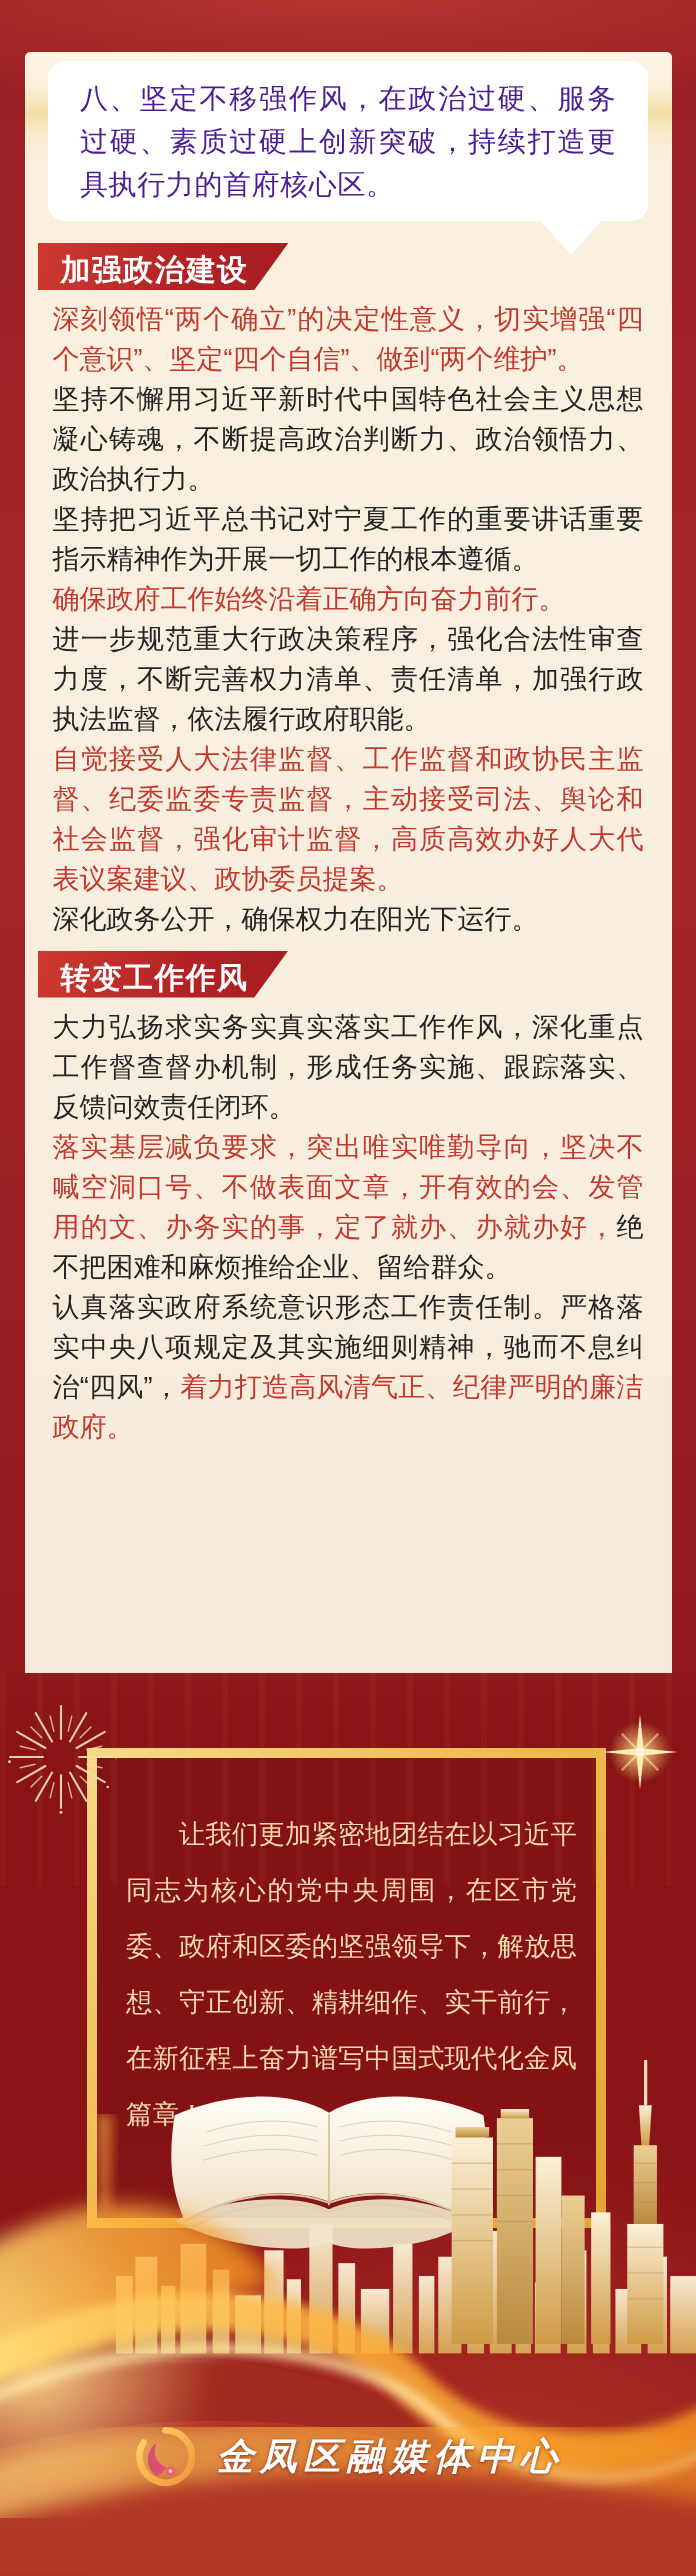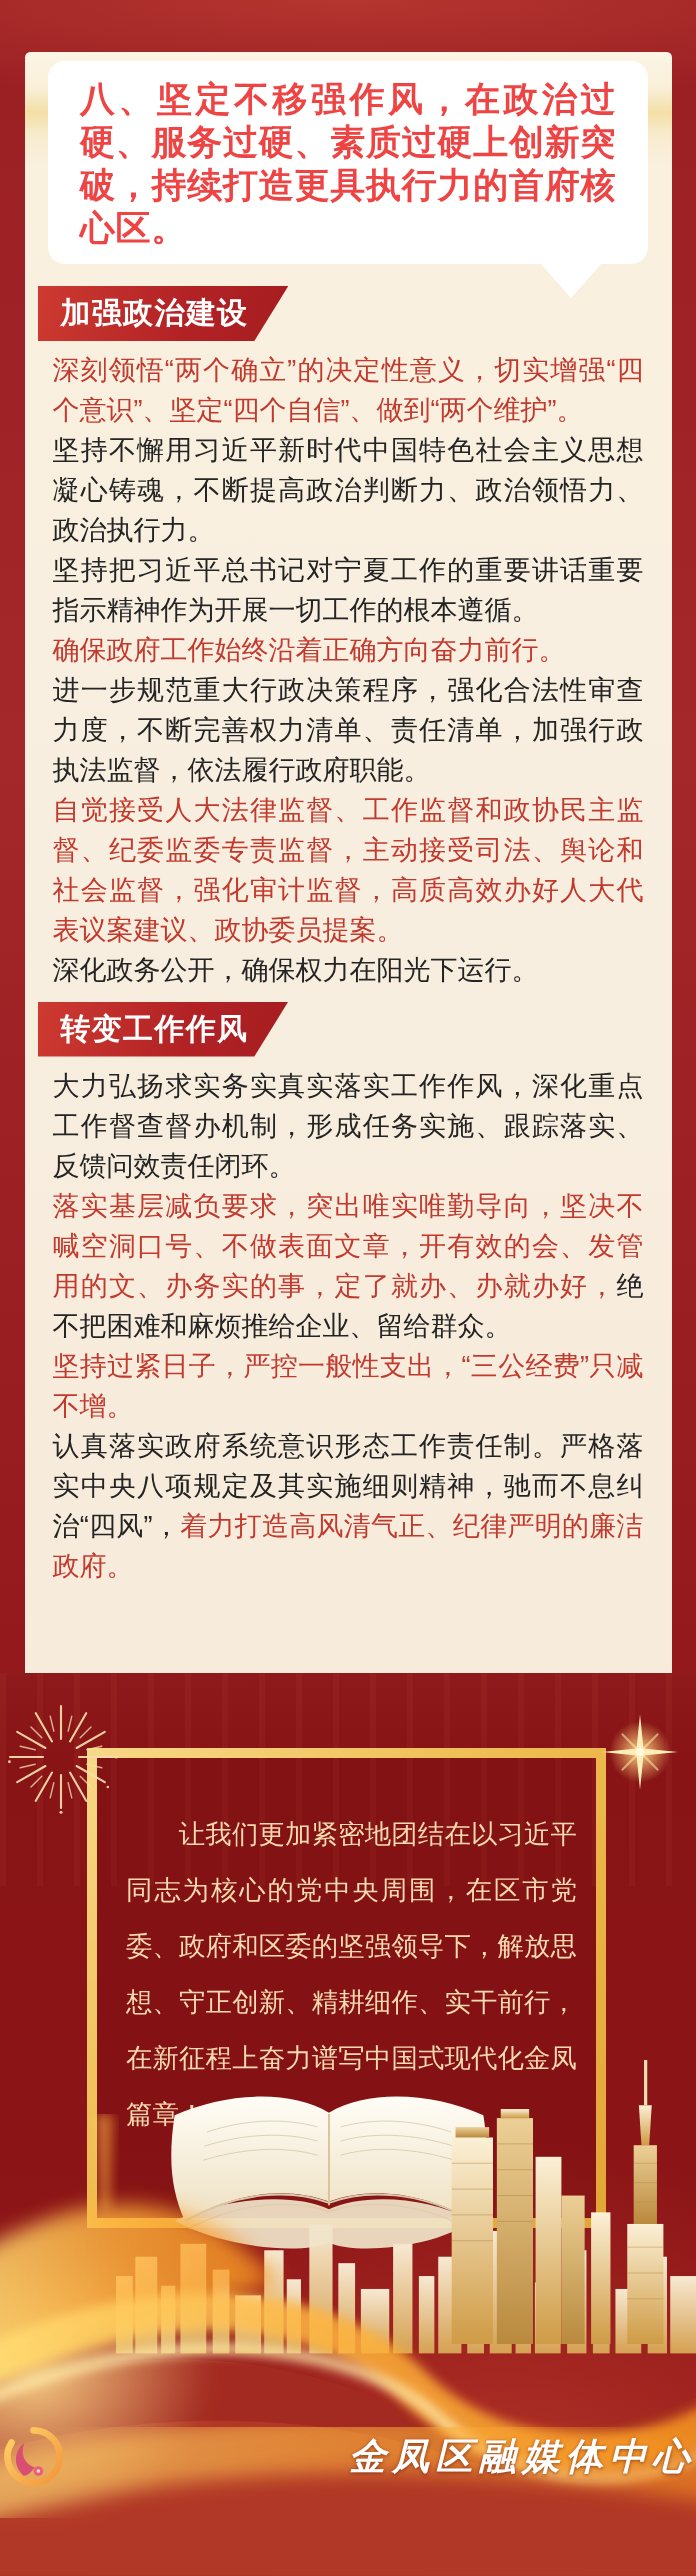--- a/index.html
+++ b/index.html
@@ -13,27 +13,27 @@
       linear-gradient(180deg,#9a1f23 0%,#a42729 45%,#93191d 100%);}
 
   
   .card{position:absolute;left:24.5px;top:52px;width:647px;height:1622px;
     border-radius:5.2px 5.2px 0 0;
     background:linear-gradient(180deg,#fcf5e6 0px,#faf0d9 35px,#f3dfa6 61px,
       #f8ecce 83px,#f9f0de 113px,#f8efe0 580px,#f7ebdb 1622px);}
 
   .bubble{position:relative;margin:9px auto 0;width:600px;box-sizing:border-box;
     background:#ffffff;border-radius:17px;padding:15.5px 32px;}
-  .bubble-title{font-size:35px;line-height:43px;font-weight:bold;color:#ef4444;
+  .bubble-title{font-size:28px;line-height:43px;font-weight:normal;color:#4c1d95;
     text-align:justify;letter-spacing:0.6px;}
   .bubble-tail{position:absolute;right:46px;bottom:-34px;width:62px;height:35px;
     background:#ffffff;clip-path:polygon(0 0,100% 0,50% 100%);}
 
   .card-content{padding:0 28px;}
-  .sec .banner{display:inline-block;margin:11.6px 0 9px -15px;height:55px;line-height:53px;
+  .sec .banner{display:inline-block;margin:11.6px 0 9px -15px;height:47px;line-height:53px;
     padding:0 40px 0 23px;color:#fff;font-size:30px;font-weight:bold;letter-spacing:1.3px;
     background:linear-gradient(100deg,#cd3a31 0%,#b22225 60%,#a51d20 100%);
     clip-path:polygon(0 0,100% 0,calc(100% - 34px) 100%,0 100%);}
   .sec:first-child .banner{margin-top:22px;}
   .para{margin:0;font-size:27px;line-height:40px;text-align:justify;color:#242424;}
   .red{color:#c23a2e;} .blk{color:#242424;}
 
   
   .bottom{position:absolute;left:0;top:1673px;width:696px;height:903px;
     background:linear-gradient(180deg,#8f1a1b 0px,#891416 77px,#8a1416 451px,#96191a 903px);}
@@ -50,21 +50,21 @@
     font-size:26.4px;line-height:56px;color:#f6d9ae;text-align:justify;text-indent:2em;}
 
   .firework{position:absolute;left:1.3px;top:1684px;}
   .sparkle{position:absolute;left:598px;top:1710px;}
   .skyline-back{position:absolute;left:116px;top:2147px;}
   .book{position:absolute;left:129px;top:2087px;}
   .towers{position:absolute;left:400px;top:2060px;}
   .ribbons{position:absolute;left:0;top:2114px;}
 
   .footer-row{position:absolute;left:0;top:2423px;width:696px;display:flex;
-    align-items:center;justify-content:space-between;gap:17px;}
+    align-items:center;justify-content:center;gap:17px;}
   .brand{font-family:"Liberation Serif",serif;font-style:italic;font-weight:bold;
     font-size:37px;color:#ffffff;letter-spacing:6.4px;text-shadow:0 1.3px 3.9px rgba(90,10,10,.6);}
 </style>
 </head>
 <body>
 
 <div class="page">
 
   <div class="top-red"></div>
 
@@ -91,21 +91,20 @@
         <p class="para"><span class="blk">深化政务公开，确保权力在阳光下运行。</span></p>
       </div>
 
       <div class="sec">
         <div class="banner"><span>转变工作作风</span></div>
         <p class="para"><span class="blk">大力弘扬求实务实真实落实工作作风，深化重点工作督查督办机制，形成任务实施、跟踪落实、反馈问效责任闭环。</span></p>
         <p class="para"><span class="red">落实基层减负要求，突出唯实唯勤导向，坚决不喊空洞口号、不做表面文章，开有效的会、发管用的文、办务实的事，定了就办、办就办好，</span><span class="blk">绝不把困难和麻烦推给企业、留给群众。</span></p>
       </div>
 
       <div class="sec">
-        <p class="para"><span class="red">坚持过紧日子，严控一般性支出，“三公经费”只减不增。</span></p>
         <p class="para"><span class="blk">认真落实政府系统意识形态工作责任制。严格落实中央八项规定及其实施细则精神，驰而不息纠治“四风”，</span><span class="red">着力打造高风清气正、纪律严明的廉洁政府。</span></p>
       </div>
 
     </div>
   </div>
 
   <div class="bottom"></div>
   <div class="bottom-streaks"></div>
   <div class="bottom-glow"></div>
 

